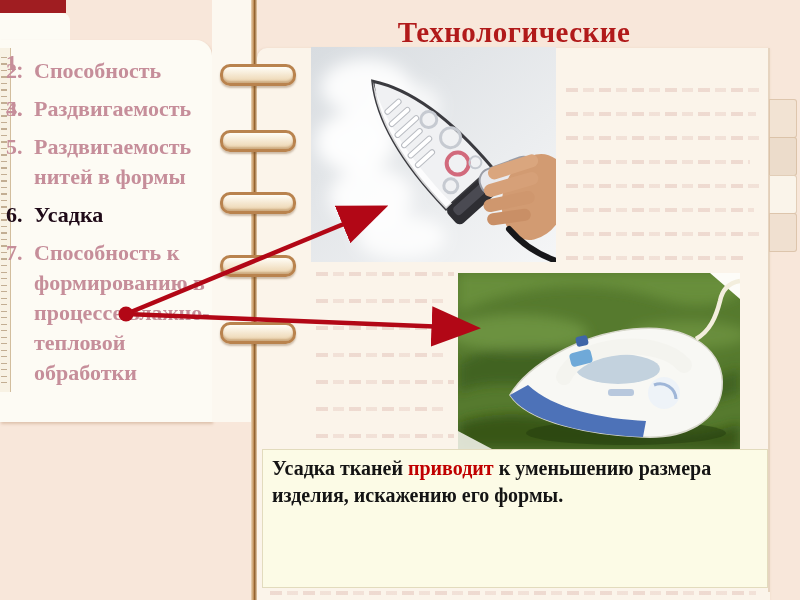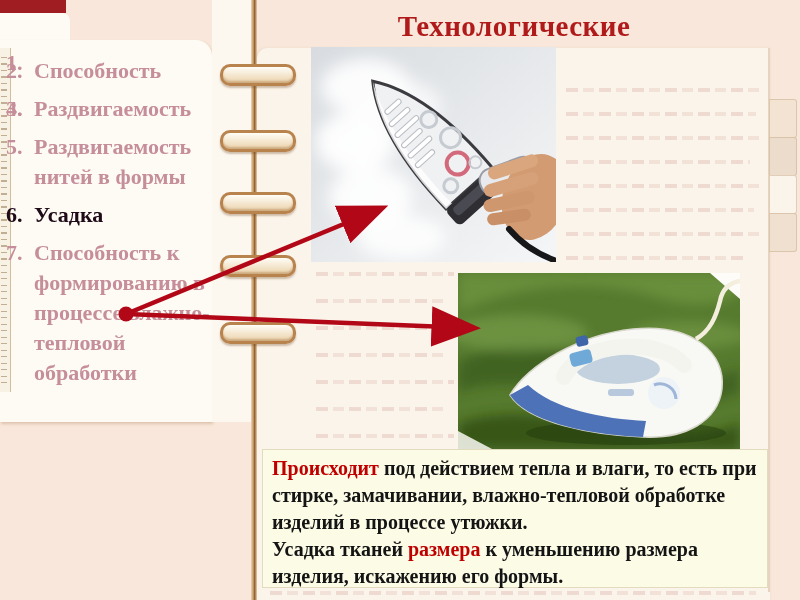--- a/index.html
+++ b/index.html
@@ -26,21 +26,21 @@
   .ruler{position:absolute;left:0;top:48px;width:10px;height:344px;background:#f8f2e4;border-right:1px solid #d2bd9d;}
   .ruler:after{content:"";position:absolute;left:1px;top:4px;width:6px;bottom:4px;
     background:repeating-linear-gradient(to bottom, rgba(150,118,80,0) 0 5px, rgba(150,118,80,.55) 5px 6.5px);}
   
   .ring{position:absolute;left:220px;width:70px;height:16px;border:3px solid #b9834e;border-radius:10px;
     background:linear-gradient(#fffdf6,#ebd2ab);
     box-shadow:0 2px 2px rgba(120,80,40,.35), inset 0 -2px 2px rgba(160,110,60,.4);}
   .r1{top:64px;} .r2{top:130px;} .r3{top:192px;} .r4{top:255px;} .r5{top:322px;}
   
   .title{
-    position:absolute;left:258px;top:10px;width:512px;margin:0;text-align:center;
+    position:absolute;left:258px;top:16px;width:512px;margin:0;text-align:center;
     font-size:29px;font-weight:bold;color:#b11a1a;letter-spacing:.5px;
   }
   
   .props-list{position:absolute;left:6px;top:48px;width:206px;
     font-size:22px;font-weight:bold;line-height:30px;color:#c68e9a;}
   .list-item{position:relative;padding-left:28px;margin-bottom:8px;}
   .list-item .num{position:absolute;left:0;top:0;}
   .list-item.hl{color:#1f0a18;}
   
   .gr{position:absolute;height:4px;opacity:.75;
@@ -207,22 +207,21 @@
       <circle cx="206" cy="120" r="16" fill="#eef3f8"></circle>
       <path d="M196,112 a16,16 0 0,1 22,14" stroke="#9fb6d8" stroke-width="3" fill="none"></path>
       <rect x="112" y="78" width="22" height="14" rx="4" fill="#6fa9d8" transform="rotate(-14 123 85)"></rect>
       <rect x="118" y="63" width="12" height="10" rx="3" fill="#3f66a8" transform="rotate(-14 124 68)"></rect>
       <rect x="150" y="116" width="26" height="7" rx="3" fill="#b8c8dd"></rect>
     </g>
     <path d="M238,66 C252,58 258,44 262,28 C264,18 270,10 282,8" stroke="#f3eedd" stroke-width="4.5" fill="none"></path>
   </svg>
 
   <div class="note-box">
-    <p><span class="note-red">Происходит</span><span> под действием тепла и влаги, то есть при стирке, замачивании, влажно-тепловой обработке изделий в процессе утюжки.</span></p>
-    <p><span>Усадка тканей </span><span class="note-red">размера</span><span> к уменьшению размера изделия, искажению его формы.</span></p>
+    <p><span>Усадка тканей </span><span class="note-red">приводит</span><span> к уменьшению размера изделия, искажению его формы.</span></p>
   </div>
 
   <svg class="arrows" viewBox="0 0 800 600">
     <defs>
       <marker id="ah" markerWidth="11" markerHeight="9" refX="9" refY="4.5" orient="auto">
         <polygon points="0,0 11,4.5 0,9" fill="#b20716"></polygon>
       </marker>
     </defs>
     <line x1="126" y1="314" x2="380" y2="209" stroke="#b20716" stroke-width="4.5" marker-end="url(#ah)"></line>
     <line x1="126" y1="314" x2="472" y2="328" stroke="#b20716" stroke-width="4.5" marker-end="url(#ah)"></line>

